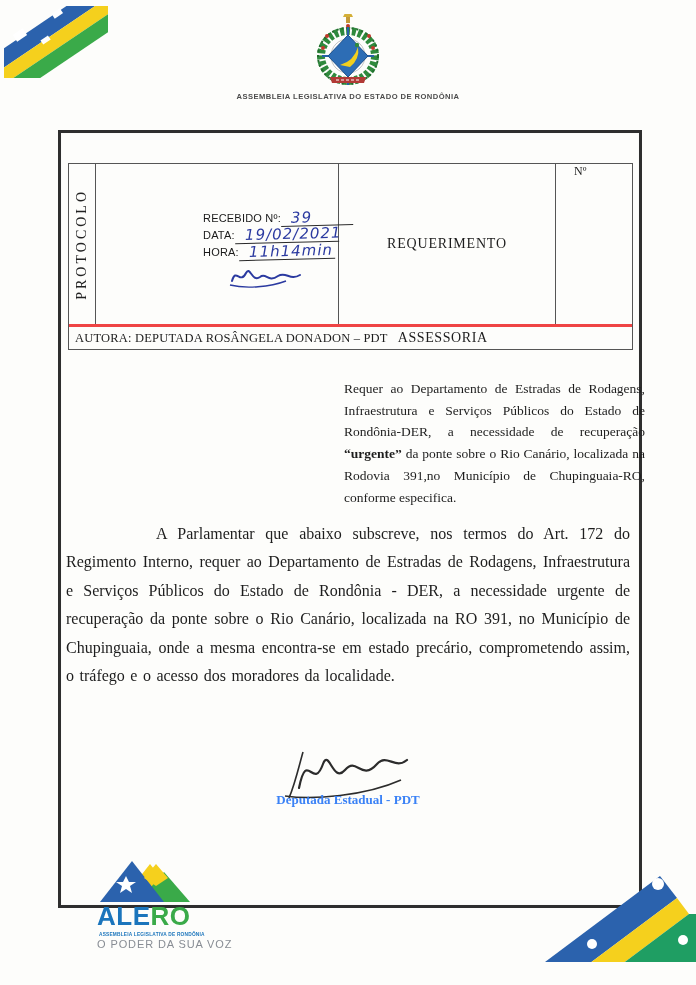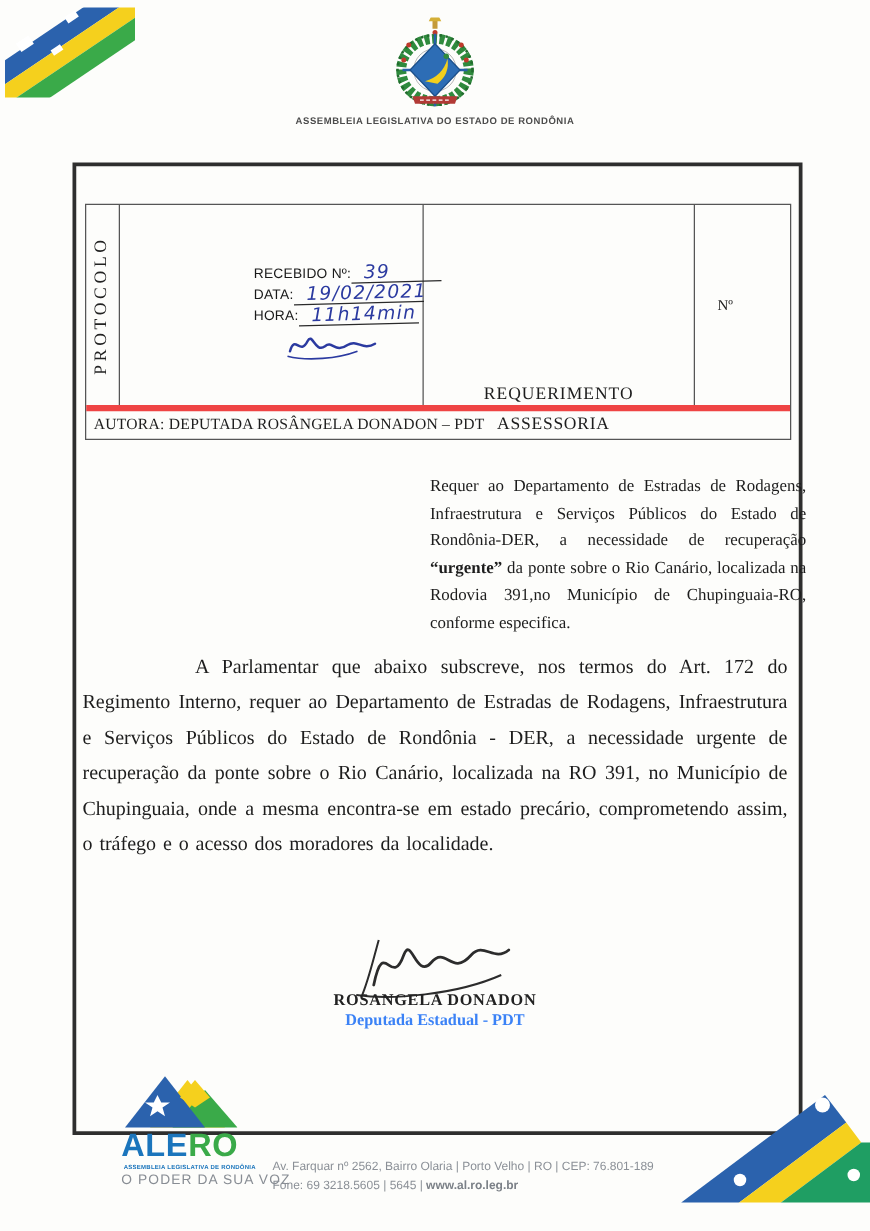--- a/index.html
+++ b/index.html
@@ -27,25 +27,25 @@
   .ptable{position:absolute; left:7px; top:30px; right:6px; border:1px solid #555;}
   .prow1{display:flex; height:160px;}
   .cell{border-right:1px solid #555; box-sizing:border-box;}
   .cell-protocolo{width:27px; display:flex; align-items:center; justify-content:center;}
   .cell-protocolo span{
     writing-mode:vertical-rl; transform:rotate(180deg);
     font-size:14px; letter-spacing:3px; color:#222;
   }
   .cell-recibo{width:243px; padding:46px 0 0 82px;
     font-family:"Liberation Sans", sans-serif; font-size:11px; color:#1a1a1a;}
-  .cell-req{flex:1; display:flex; align-items:flex-end; justify-content:center;
+  .cell-req{flex:1; display:flex; align-items:center; justify-content:center;
     font-size:14px; letter-spacing:.8px;}
-  .cell-num{width:76px; border-right:none; display:flex; align-items:center;
+  .cell-num{width:76px; border-right:none; display:flex; align-items:flex-start;
     padding-left:18px; font-size:12px;}
-  .prow2{border-top:5px solid #ef4444; height:22px; line-height:21px;
+  .prow2{border-top:3px solid #ef4444; height:22px; line-height:21px;
     padding-left:6px; font-size:12.5px; white-space:nowrap;}
   .stamp-line{margin-bottom:1px; white-space:nowrap;}
   .stamp-value{
     display:inline-block; border-bottom:1.5px solid #2a2a2a;
     font-family:"DejaVu Sans", sans-serif; font-style:italic;
     color:var(--ink-blue,#2b3aa0); font-size:15px; line-height:15px;
     transform:rotate(-1.5deg); padding:0 2px 0 10px; letter-spacing:1px;
   }
   .w-rec{width:60px;} .w-dat{width:92px;} .w-hor{width:84px;}
   .stamp-sign{margin:2px 0 0 48px;}
@@ -162,38 +162,33 @@
 
   <p class="bodytext">A Parlamentar que abaixo subscreve, nos termos do Art. 172 do Regimento Interno, requer ao Departamento de Estradas de Rodagens, Infraestrutura e Serviços Públicos do Estado de Rondônia - DER, a necessidade urgente de recuperação da ponte sobre o Rio Canário, localizada na RO 391,  no Município de Chupinguaia,  onde a mesma encontra-se em estado precário, comprometendo assim, o tráfego e o acesso dos moradores  da localidade.</p>
 
 
   <div class="sigblock">
     <svg width="150" height="60" viewBox="0 0 150 60">
       <path d="M26,48 C34,8 40,52 50,24 C56,8 60,44 72,30 C84,16 88,42 104,24 C114,13 122,30 134,20" fill="none" stroke="#2c2c2c" stroke-width="2.2" stroke-linecap="round"></path>
       <path d="M12,56 C40,60 92,56 128,40" fill="none" stroke="#2c2c2c" stroke-width="1.6"></path>
       <path d="M30,12 C26,26 22,44 16,58" fill="none" stroke="#2c2c2c" stroke-width="1.6"></path>
     </svg>
-    <div class="sig-name">ROSANGELA DONADON</div>
     <div class="sig-title">Deputada Estadual - PDT</div>
   </div>
 
   <svg class="mountain" width="92" height="48" viewBox="0 0 92 48">
     <polygon points="22,46 52,8 82,46" fill="#f5d01d"></polygon>
     <polygon points="40,46 66,16 92,46" fill="#3aaa49"></polygon>
     <polygon points="2,46 34,5 66,46" fill="#2b62ad"></polygon>
     <polygon points="46,22 58,8 70,22 58,30" fill="#f5d01d"></polygon>
     <polygon points="28,20 31,26 38,26 32,30 34,37 28,33 22,37 24,30 18,26 25,26" fill="#ffffff"></polygon>
   </svg>
   <div class="wordmark"><span class="p1">ALE</span><span class="p2">RO</span></div>
   <div class="logo-sub">ASSEMBLEIA LEGISLATIVA DE RONDÔNIA</div>
   <div class="logo-tag">O PODER DA SUA VOZ</div>
-  <div class="address">
-    <div>Av. Farquar nº 2562, Bairro Olaria | Porto Velho | RO | CEP: 76.801-189</div>
-    <div><span>Fone: 69 3218.5605 | 5645 | </span><span class="site">www.al.ro.leg.br</span></div>
-  </div>
 
   <svg class="corner-br" width="156" height="86" viewBox="0 0 156 86">
     <polygon points="5,86 120,0 137,22 22,108" fill="#2b62ad"></polygon>
     <polygon points="22,108 137,22 149,38 34,124" fill="#f5d01d"></polygon>
     <polygon points="34,124 149,38 210,38 210,160" fill="#1f9e63"></polygon>
     <circle cx="118" cy="8" r="6" fill="#ffffff"></circle>
     <circle cx="52" cy="68" r="5" fill="#ffffff"></circle>
     <circle cx="143" cy="64" r="5" fill="#ffffff"></circle>
   </svg>
 

